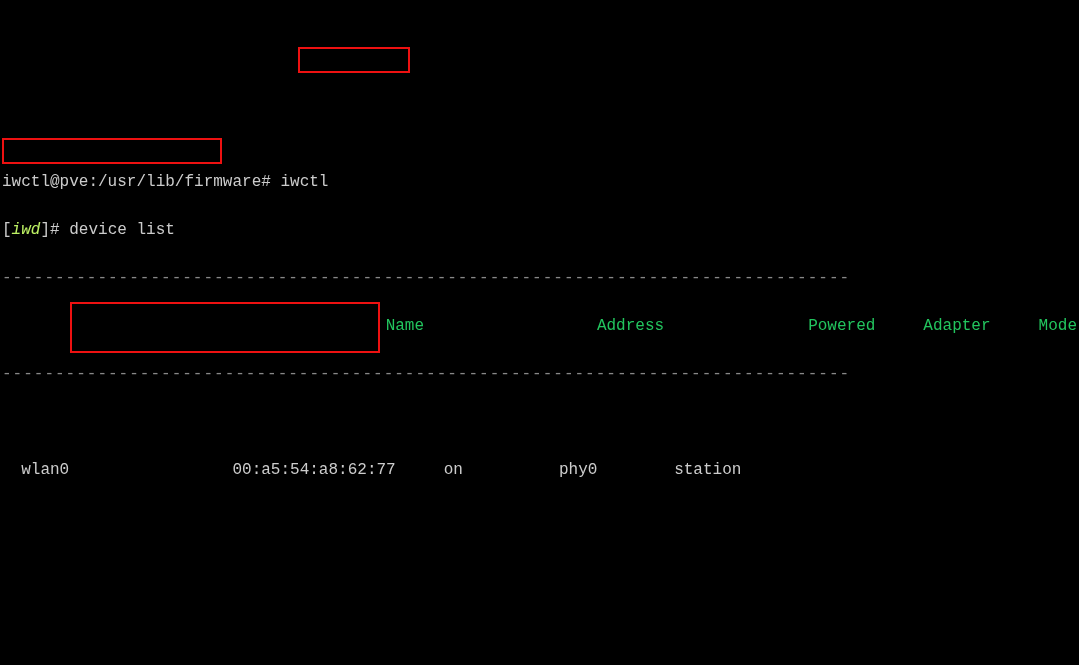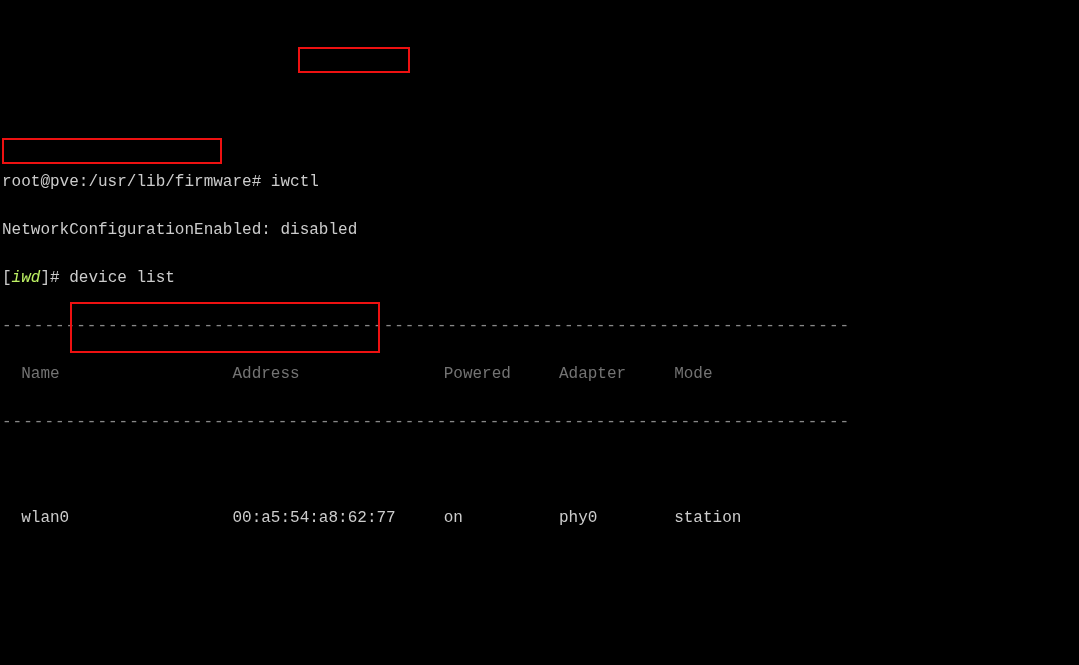--- a/index.html
+++ b/index.html
@@ -22,32 +22,31 @@
     .hash { color: #ccc; }
     .red-box {
       border: 2px solid #e11;
       position: absolute;
       pointer-events: none;
     }
     .box1 { left: 296px; top: 21px; width: 112px; height: 26px; }
     .box2 { left: 0px; top: 112px; width: 220px; height: 26px; }
     .box3 { left: 68px; top: 276px; width: 310px; height: 51px; }
     .term { position: relative; }
-    .header-row { color: #737373; }
+    .header-row { color: #22c55e; text-align: right; }
     .dash-line { color: #888; letter-spacing: 1px; }
   </style>
 </head>
 <body>
 <div class="term">
 <div class="red-box box1"></div>
 <div class="red-box box2"></div>
 <div class="red-box box3"></div>
 <div class="line">&nbsp;</div>
-<div class="line"><span class="prompt-root">root@pve:/usr/lib/firmware#</span> <span>iwctl</span></div>
-<div class="line">NetworkConfigurationEnabled: disabled</div>
+<div class="line"><span class="prompt-root">iwctl@pve:/usr/lib/firmware#</span> <span>iwctl</span></div>
 <div class="line"><span class="bracket">[</span><span class="iwd">iwd</span><span class="bracket">]</span><span class="hash">#</span> <span>device list</span></div>
 <div class="line dash-line">--------------------------------------------------------------------------------</div>
 <div class="line header-row">  <span>Name</span>                  <span>Address</span>               <span>Powered</span>     <span>Adapter</span>     <span>Mode</span></div>
 <div class="line dash-line">--------------------------------------------------------------------------------</div>
 <div class="line">&nbsp;</div>
 <div class="line">  <span>wlan0</span>                 <span>00:a5:54:a8:62:77</span>     <span>on</span>          <span>phy0</span>        <span>station</span></div>
 
 
 
 

